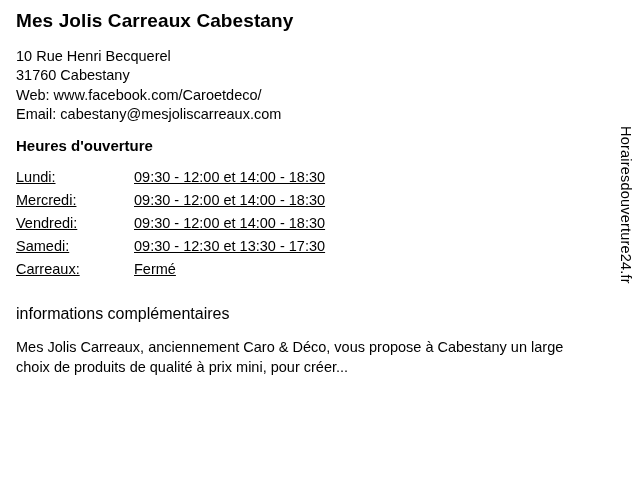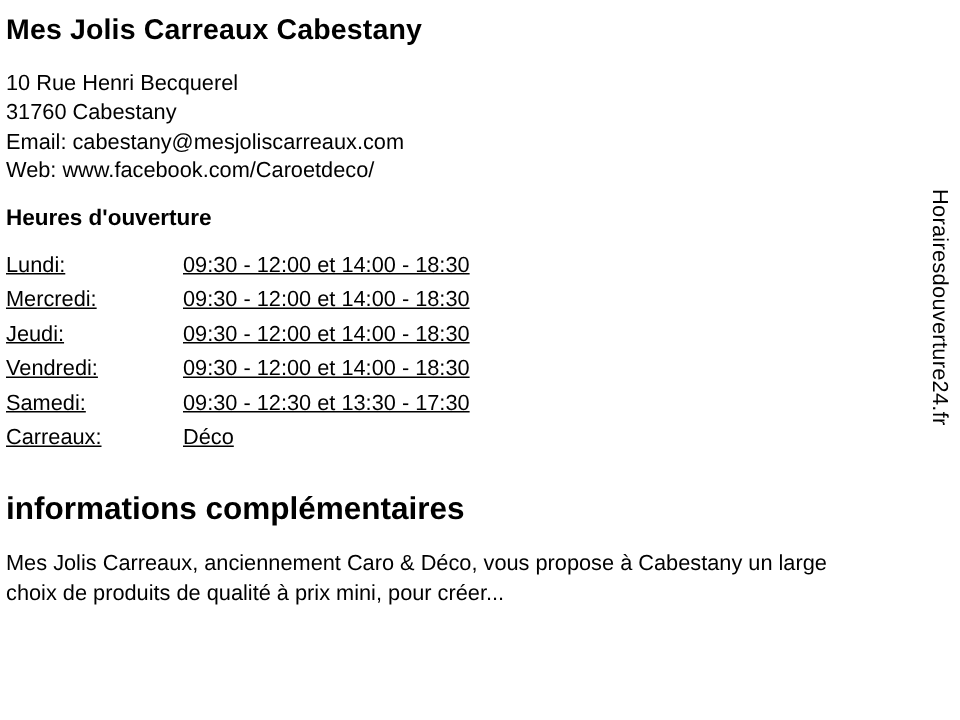--- a/index.html
+++ b/index.html
@@ -10,21 +10,21 @@
     width: 640px;
     height: 480px;
     background: #ffffff;
     font-family: "Liberation Sans", sans-serif;
     color: #000000;
     position: relative;
     overflow: hidden;
   }
   .page {
     position: absolute;
-    left: 4px;
+    left: 16px;
     top: 10px;
     width: 580px;
   }
   .biz-title {
     font-size: 19px;
     font-weight: bold;
     letter-spacing: 0.1px;
     margin: 0 0 14px 0;
     line-height: 1.2;
   }
@@ -49,22 +49,22 @@
     padding: 0 0 3.5px 0;
     vertical-align: top;
     white-space: nowrap;
     text-decoration: underline;
   }
   td.day {
     width: 118px;
     padding-right: 6px;
   }
   .info-heading {
-    font-size: 21px;
-    font-weight: bold;
+    font-size: 16px;
+    font-weight: normal;
     margin: 22px 0 13px 0;
   }
   .info-text {
     font-size: 14.5px;
     line-height: 20px;
     width: 578px;
   }
   .vertical-label {
     position: absolute;
     right: 6px;
@@ -80,51 +80,47 @@
 </head>
 <body>
 
 <div class="page">
 
   <h1 class="biz-title">Mes Jolis Carreaux Cabestany</h1>
 
   <div class="address-block">
     <div class="address-line">10 Rue Henri Becquerel</div>
     <div class="address-line">31760 Cabestany</div>
+    <div class="address-line">Web: www.facebook.com/Caroetdeco/</div>
     <div class="address-line">Email: cabestany@mesjoliscarreaux.com</div>
-    <div class="address-line">Web: www.facebook.com/Caroetdeco/</div>
   </div>
 
   <h2 class="section-heading">Heures d'ouverture</h2>
 
   <table class="hours">
     <tbody>
       <tr>
         <td class="day">Lundi:</td>
         <td class="time">09:30 - 12:00 et 14:00 - 18:30</td>
       </tr>
       <tr>
         <td class="day">Mercredi:</td>
         <td class="time">09:30 - 12:00 et 14:00 - 18:30</td>
       </tr>
       <tr>
-        <td class="day">Jeudi:</td>
-        <td class="time">09:30 - 12:00 et 14:00 - 18:30</td>
-      </tr>
-      <tr>
         <td class="day">Vendredi:</td>
         <td class="time">09:30 - 12:00 et 14:00 - 18:30</td>
       </tr>
       <tr>
         <td class="day">Samedi:</td>
         <td class="time">09:30 - 12:30 et 13:30 - 17:30</td>
       </tr>
       <tr>
         <td class="day">Carreaux:</td>
-        <td class="time">Déco</td>
+        <td class="time">Fermé</td>
       </tr>
     </tbody>
   </table>
 
   <h2 class="info-heading">informations complémentaires</h2>
 
   <p class="info-text">Mes Jolis Carreaux, anciennement Caro &amp; Déco, vous propose à Cabestany un large choix de produits de qualité à prix mini, pour créer...</p>
 
 </div>
 

